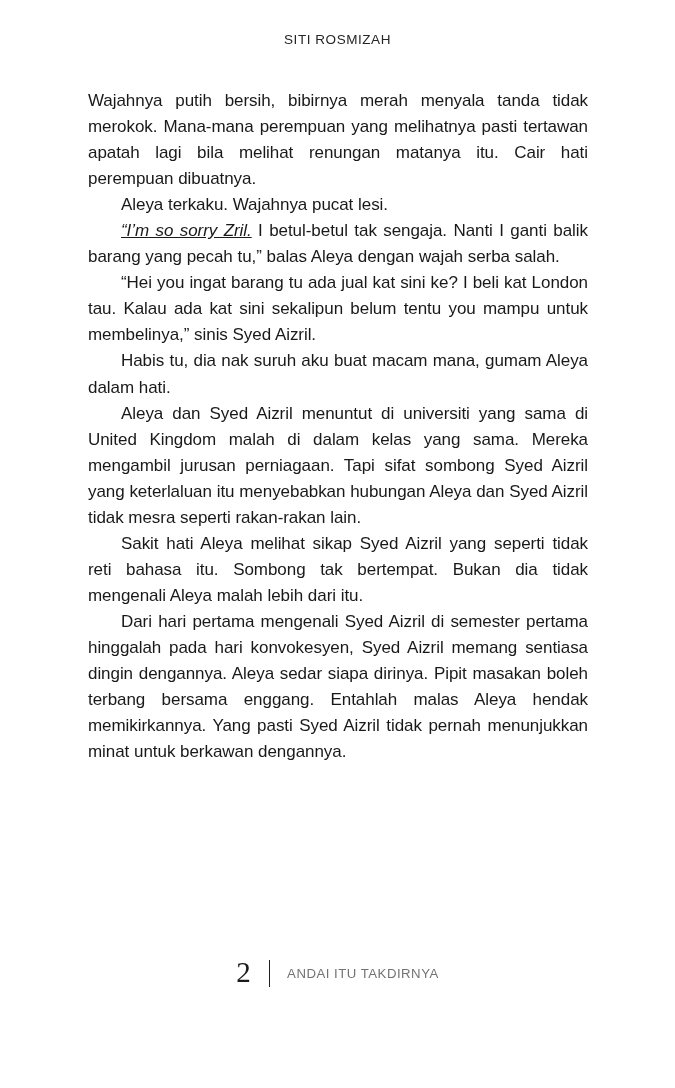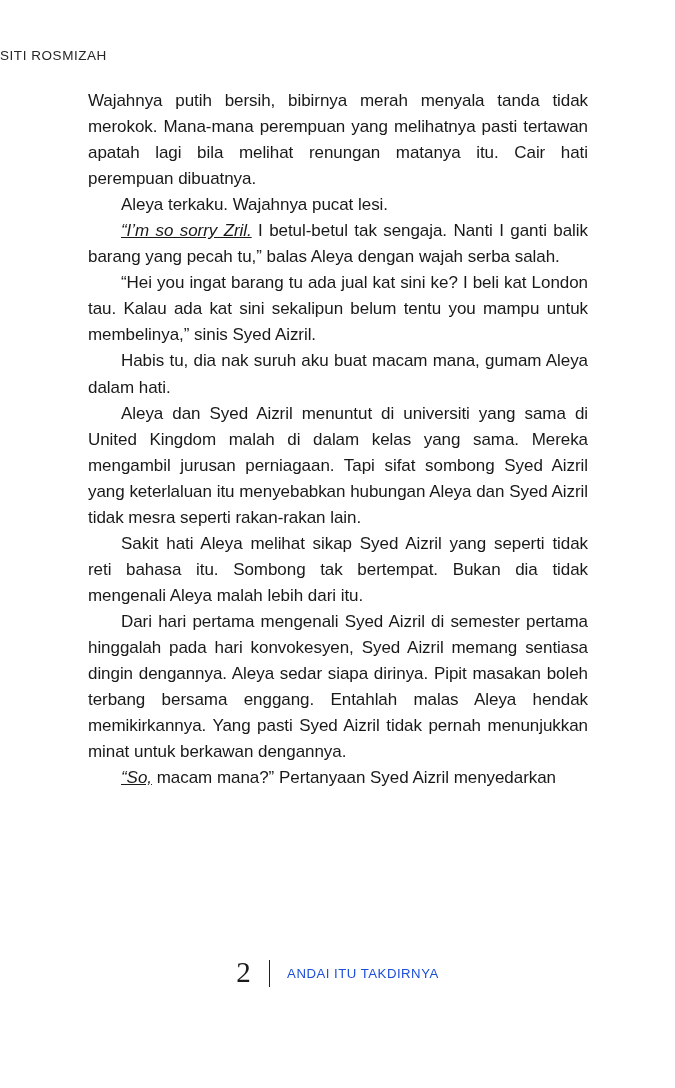--- a/index.html
+++ b/index.html
@@ -19,23 +19,24 @@
 
   .page {
     position: absolute;
     inset: 0;
     background: #ffffff;
   }
 
   
   .running-head {
     position: absolute;
-    top: 48px;
+    top: 32px;
     left: 0;
     width: 675px;
+    text-align: center;
     font-size: 13.5px;
     letter-spacing: 0.55px;
     color: #262626;
     font-weight: 400;
   }
 
   
   .textblock {
     position: absolute;
     left: 88px;
@@ -91,21 +92,21 @@
   }
   .folio-rule {
     width: 1.4px;
     height: 27px;
     background: #1f1f1f;
     margin: 0 17px 0 18px;
   }
   .folio-caption {
     font-size: 13.2px;
     letter-spacing: 0.5px;
-    color: #1d4ed8;
+    color: #737373;
   }
 </style>
 </head>
 <body>
 
 <div class="page">
 
   <div class="running-head">SITI ROSMIZAH</div>
 
   <div class="textblock">
@@ -137,23 +138,20 @@
     </p>
 
     <p class="para nostretch">
       <span>Sakit hati Aleya melihat sikap Syed Aizril yang seperti tidak reti bahasa itu. Sombong tak bertempat. Bukan dia tidak mengenali Aleya malah lebih dari itu.</span>
     </p>
 
     <p class="para nostretch">
       <span>Dari hari pertama mengenali Syed Aizril di semester pertama hinggalah pada hari konvokesyen, Syed Aizril memang sentiasa dingin dengannya. Aleya sedar siapa dirinya. Pipit masakan boleh terbang bersama enggang. Entahlah malas Aleya hendak memikirkannya. Yang pasti Syed Aizril tidak pernah menunjukkan minat untuk berkawan dengannya.</span>
     </p>
 
-    <p class="para nostretch">
-      <span class="it">“So,</span><span> macam mana?” Pertanyaan Syed Aizril menyedarkan</span>
-    </p>
 
   </div>
 
   <div class="folio">
     <div class="folio-number">2</div>
     <div class="folio-rule"></div>
     <div class="folio-caption">ANDAI ITU TAKDIRNYA</div>
   </div>
 
 </div>

